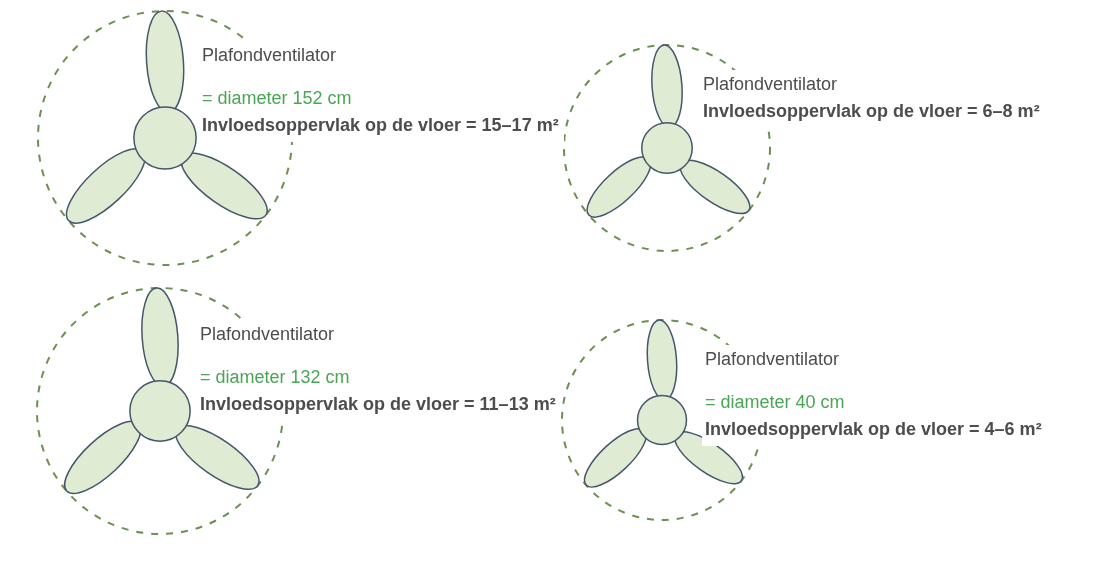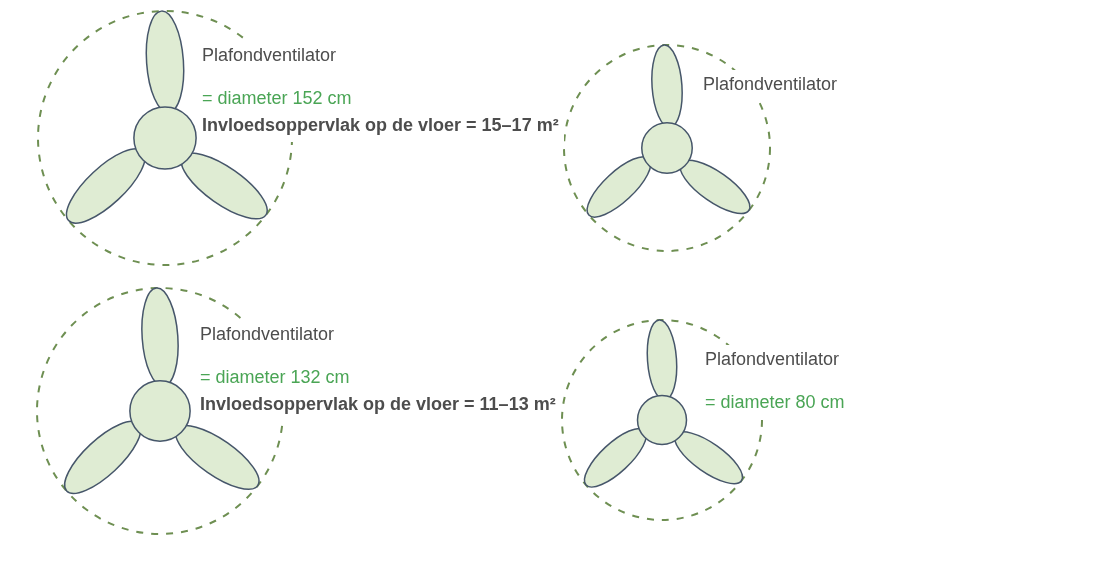--- a/index.html
+++ b/index.html
@@ -105,25 +105,27 @@
     </svg>
 
   <div class="fan-label" style="left: 199px; top: 41px;">
     <span class="title">Plafondventilator</span>
     <span class="diameter">= diameter 152 cm</span>
     <span class="area">Invloedsoppervlak op de vloer = 15–17 m²</span>
   </div>
 
   <div class="fan-label" style="left: 700px; top: 70px;">
     <span class="title">Plafondventilator</span>
+    <span class="area">Invloedsoppervlak op de vloer = 6–8 m²</span>
   </div>
 
   <div class="fan-label" style="left: 197px; top: 320px;">
     <span class="title">Plafondventilator</span>
     <span class="diameter">= diameter 132 cm</span>
     <span class="area">Invloedsoppervlak op de vloer = 11–13 m²</span>
   </div>
 
   <div class="fan-label" style="left: 702px; top: 345px;">
     <span class="title">Plafondventilator</span>
-    <span class="diameter">= diameter 80 cm</span>
+    <span class="diameter">= diameter 40 cm</span>
+    <span class="area">Invloedsoppervlak op de vloer = 4–6 m²</span>
   </div>
 </div>
 
 </body></html>

